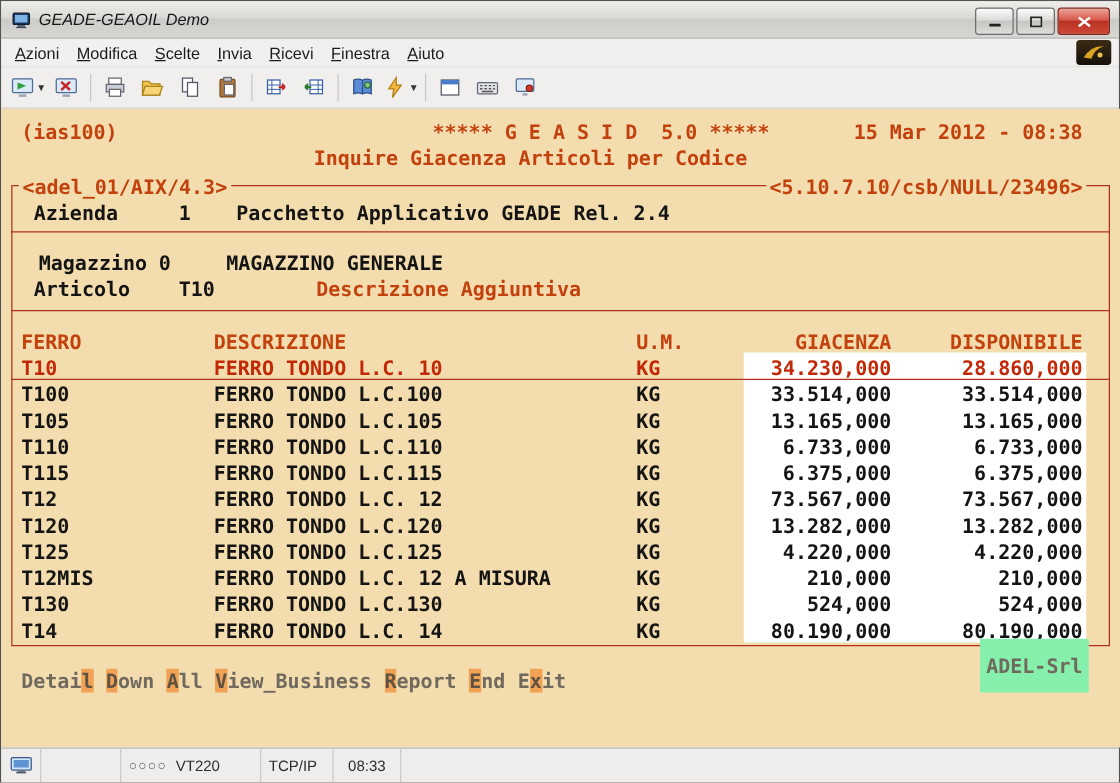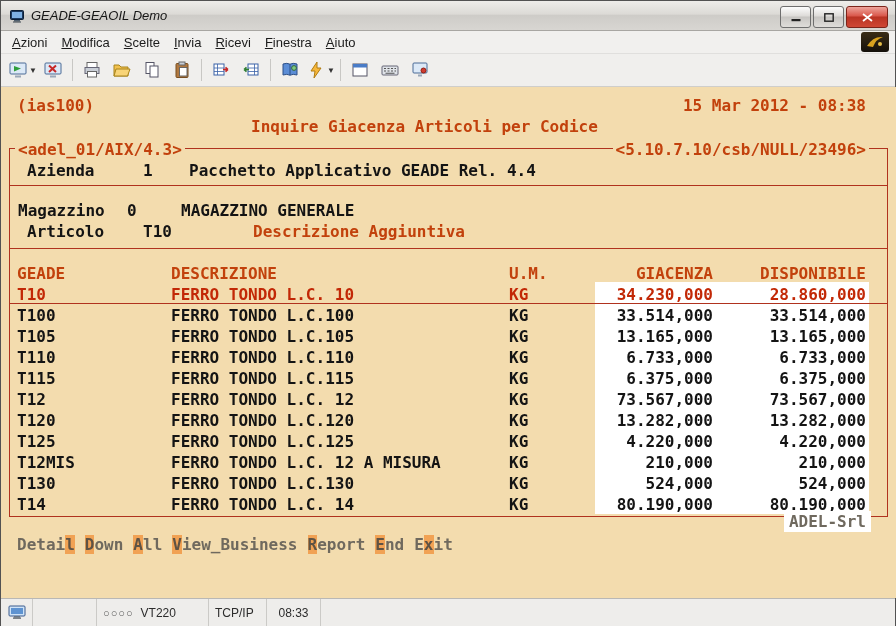--- a/index.html
+++ b/index.html
@@ -36,21 +36,21 @@
     font-family:"DejaVu Sans Mono",monospace;font-size:16px;font-weight:bold;cursor:text;}
   .tl{position:absolute;left:0;width:100%;height:21px;line-height:21px;white-space:pre;color:#141414;}
   .tl span{position:absolute;top:0;height:21px;line-height:21px;}
   .gy{color:#c2410c;}
   .rd{color:#c22806;}
   .mainbox{position:absolute;left:8px;top:61px;width:877px;height:367px;border:1px solid #b0321e;}
   .redline{position:absolute;left:8px;width:879px;height:0;border-top:1px solid #b0321e;}
   .whitepanel{position:absolute;left:594px;top:195px;width:274px;height:232px;background:#ffffff;}
   .hostlabel{background:#f3dcae;padding:0 3px;}
   .c-code{left:16px;} .c-desc{left:170px;} .c-um{left:508px;} .c-qty{right:184px;} .c-av{right:31px;}
-  .brand{position:absolute;top:424px;right:26px;height:21px;line-height:21px;background:#ffffff;padding:0 5px;color:#6f695e;
+  .brand{position:absolute;top:424px;right:26px;height:21px;line-height:21px;background:#86efac;padding:11px 5px;color:#6f695e;
     font-family:"DejaVu Sans Mono",monospace;font-size:16px;font-weight:bold;}
   .fkmenu{position:absolute;left:16px;top:448px;color:#6f695e;white-space:normal;}
   .fk{display:inline-block;margin-right:10px;}
   .fk-key{background:#f1a254;color:#5f5344;}
 
   
   .statusbar{position:absolute;top:597px;left:0;width:100%;height:28px;box-sizing:border-box;background:#eeedeb;
     border-top:1px solid #b9b8b5;display:flex;align-items:stretch;font-size:12px;color:#2c2c2c;}
   .sb-sec{display:flex;align-items:center;border-right:1px solid #cbcac7;padding:0 6px;box-sizing:border-box;}
   .leds{font-size:11px;letter-spacing:1px;color:#5a5a5a;margin-right:7px;}
@@ -200,52 +200,53 @@
   <div class="term">
 
     <div class="mainbox"></div>
     <div class="whitepanel"></div>
     <div class="redline" style="top:98px"></div>
     <div class="redline" style="top:161px"></div>
     <div class="redline" style="top:216px"></div>
 
     <div class="tl gy" style="top:8px">
       <span style="left:16px">(ias100)</span>
+      <span style="left:345px">***** G E A S I D  5.0 *****</span>
       <span style="right:31px">15 Mar 2012 - 08:38</span>
     </div>
 
     <div class="tl gy" style="top:29px">
       <span style="left:250px">Inquire Giacenza Articoli per Codice</span>
     </div>
 
     <div class="tl gy" style="top:52px">
       <span class="hostlabel" style="left:14px">&lt;adel_01/AIX/4.3&gt;</span>
       <span class="hostlabel" style="right:28px">&lt;5.10.7.10/csb/NULL/23496&gt;</span>
     </div>
 
     <div class="tl" style="top:73px">
       <span style="left:26px">Azienda</span>
       <span style="left:142px">1</span>
-      <span style="left:188px">Pacchetto Applicativo GEADE Rel. 4.4</span>
+      <span style="left:188px">Pacchetto Applicativo GEADE Rel. 2.4</span>
     </div>
 
     <div class="tl" style="top:113px">
-      <span style="left:17px">Magazzino</span>
+      <span style="left:30px">Magazzino</span>
       <span style="left:126px">0</span>
       <span style="left:180px">MAGAZZINO GENERALE</span>
     </div>
 
     <div class="tl" style="top:134px">
       <span style="left:26px">Articolo</span>
       <span style="left:142px">T10</span>
       <span class="gy" style="left:252px">Descrizione Aggiuntiva</span>
     </div>
 
     <div class="tl gy" style="top:176px">
-      <span class="c-code">GEADE</span>
+      <span class="c-code">FERRO</span>
       <span class="c-desc">DESCRIZIONE</span>
       <span class="c-um">U.M.</span>
       <span class="c-qty">GIACENZA</span>
       <span class="c-av">DISPONIBILE</span>
     </div>
 
     <div class="tl rd" style="top:197px">
       <span class="c-code">T10</span>
       <span class="c-desc">FERRO TONDO L.C. 10</span>
       <span class="c-um">KG</span>

